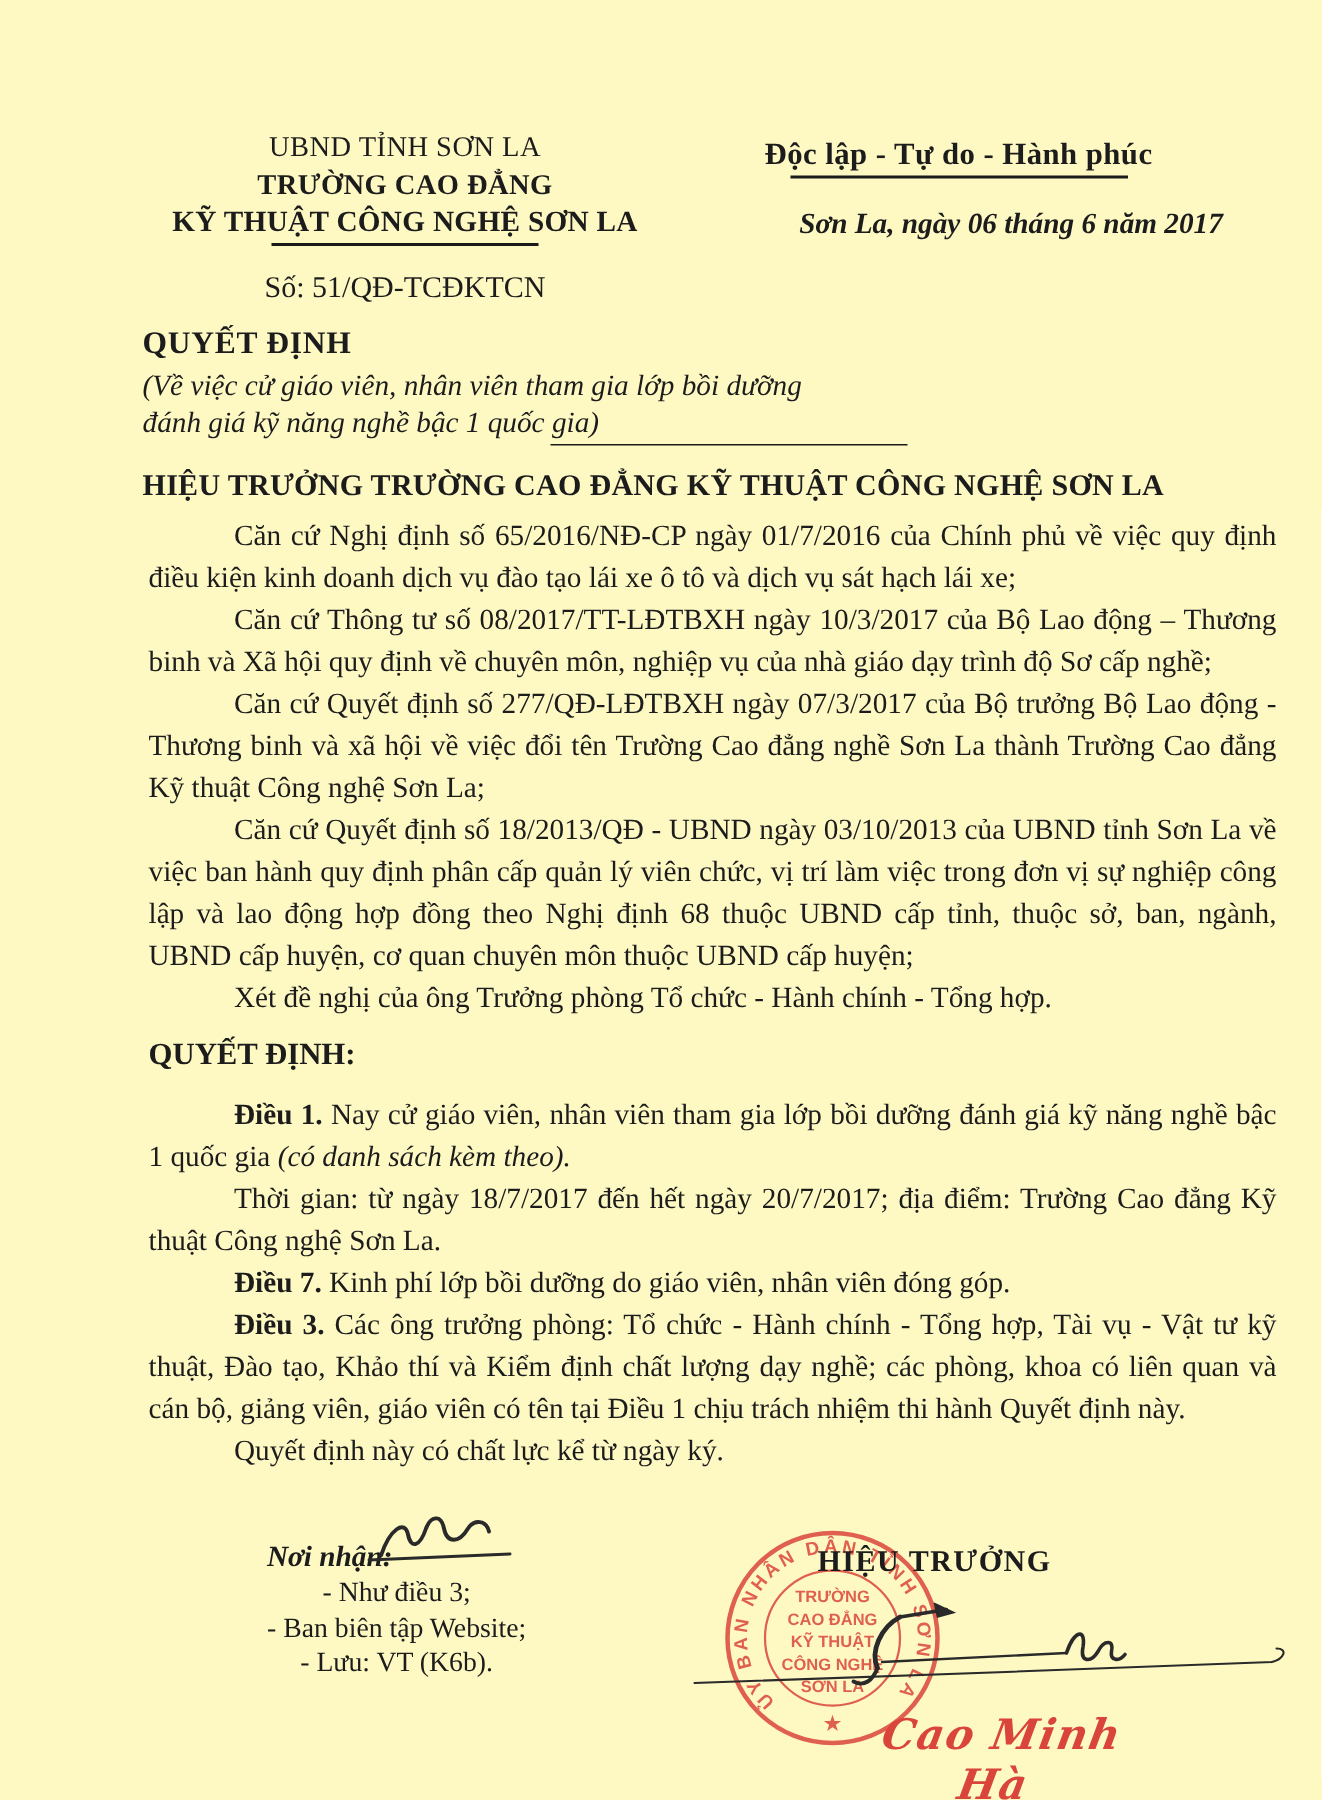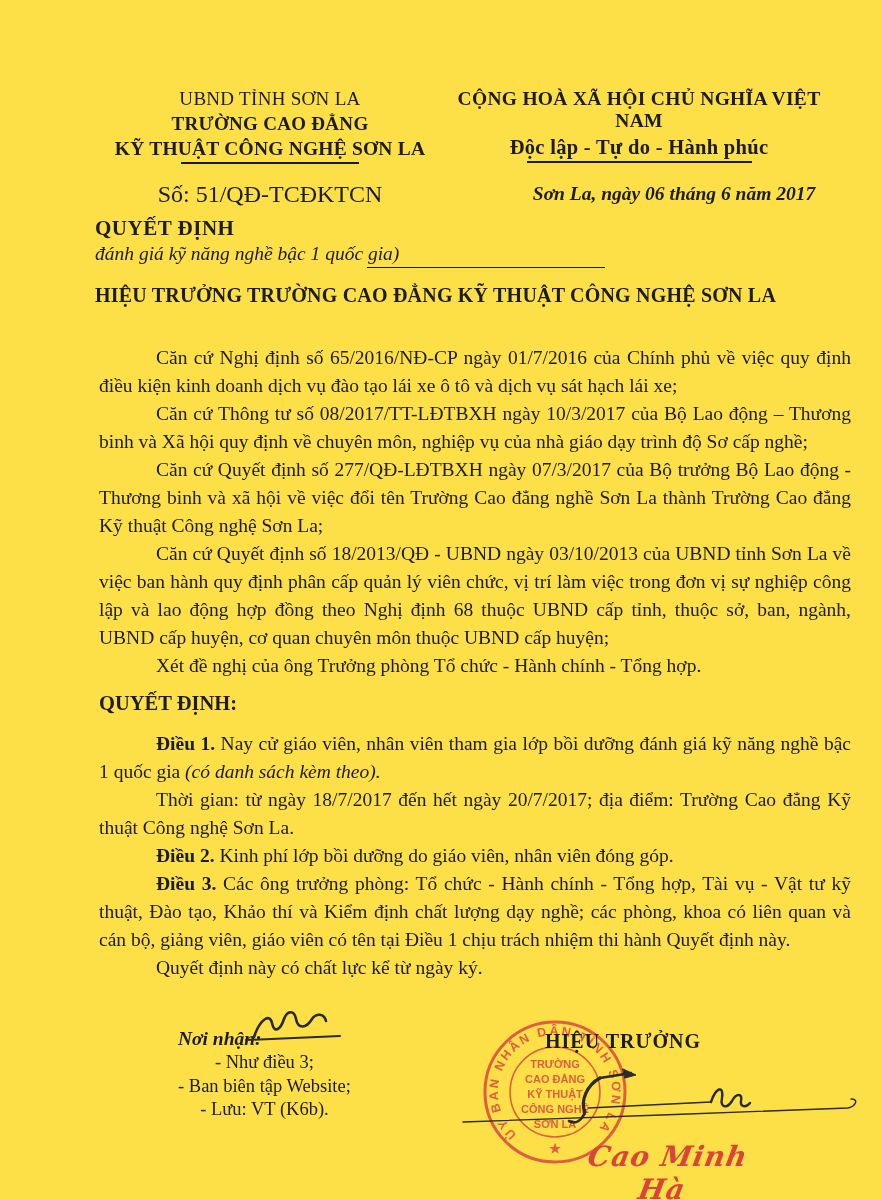--- a/index.html
+++ b/index.html
@@ -1,29 +1,29 @@
 <!DOCTYPE html>
 <html><head>
 <meta charset="utf-8">
 <style>
   html,body{margin:0;padding:0;background:#ffffff;}
   .page{
-    position:relative;width:881px;height:1200px;background:#fde047;overflow:hidden;
+    position:relative;width:881px;height:1200px;background:#fef9c3;overflow:hidden;
     font-family:"Liberation Serif","DejaVu Serif",serif;color:#1c1c1c;
   }
   
   .hdr-left{position:absolute;top:88px;left:108px;width:324px;text-align:center;}
   .hdr-left .l1{font-size:19px;letter-spacing:.3px;}
   .hdr-left .l2{font-size:19px;font-weight:bold;margin-top:3px;letter-spacing:.3px;}
   .hdr-left .l3{font-size:19.5px;font-weight:bold;margin-top:3px;letter-spacing:.2px;}
   .rule{border-top:2px solid #1a1a1a;height:0;margin:2px auto 0;}
   .rule-left{width:178px;}
   .rule-right{width:225px;}
   .rule-sub{width:238px;border-top:1.5px solid #1a1a1a;margin-top:1px;margin-left:272px;}
-  .hdr-left .num{font-size:24px;margin-top:17px;}
+  .hdr-left .num{font-size:20px;margin-top:17px;}
   .hdr-right{position:absolute;top:88px;left:432px;width:414px;text-align:center;}
   .hdr-right .l1{font-size:19.5px;font-weight:bold;letter-spacing:.3px;}
   .hdr-right .l2{font-size:20.5px;font-weight:bold;margin-top:4px;letter-spacing:.3px;}
   .hdr-right .date{font-size:19.5px;font-style:italic;margin-top:20px;padding-left:70px;white-space:nowrap;font-weight:bold;}
   
   .title{position:absolute;top:216px;left:95px;width:752px;text-align:left;}
   .title .main{font-size:21px;font-weight:bold;letter-spacing:.5px;}
   .title .sub{font-size:19.5px;font-style:italic;margin-top:4px;line-height:25px;}
   .title .authority{font-size:20px;font-weight:bold;margin-top:16px;letter-spacing:.2px;}
   
@@ -52,45 +52,45 @@
 
   <div class="hdr-left">
     <div class="l1">UBND TỈNH SƠN LA</div>
     <div class="l2">TRƯỜNG CAO ĐẲNG</div>
     <div class="l3">KỸ THUẬT CÔNG NGHỆ SƠN LA</div>
     <div class="rule rule-left"></div>
     <div class="num">Số: 51/QĐ-TCĐKTCN</div>
   </div>
 
   <div class="hdr-right">
-    <div class="l1">CỘNG HOÀ XÃ HỘI CHỦ NGHĨA VIỆT NAM</div>
     <div class="l2">Độc lập - Tự do - Hành phúc</div>
     <div class="rule rule-right"></div>
     <div class="date">Sơn La, ngày 06 tháng 6 năm 2017</div>
   </div>
 
   <div class="title">
     <div class="main">QUYẾT ĐỊNH</div>
+    <div class="sub">(Về việc cử giáo viên, nhân viên tham gia lớp bồi dưỡng</div>
     <div class="sub" style="margin-top:0;">đánh giá kỹ năng nghề bậc 1 quốc gia)</div>
     <div class="rule rule-sub"></div>
     <div class="authority">HIỆU TRƯỞNG TRƯỜNG CAO ĐẲNG KỸ THUẬT CÔNG NGHỆ SƠN LA</div>
   </div>
 
   <div class="body-text">
     <p>Căn cứ Nghị định số 65/2016/NĐ-CP ngày 01/7/2016 của Chính phủ về việc quy định điều kiện kinh doanh dịch vụ đào tạo lái xe ô tô và dịch vụ sát hạch lái xe;</p>
     <p>Căn cứ Thông tư số 08/2017/TT-LĐTBXH ngày 10/3/2017 của Bộ Lao động – Thương binh và Xã hội quy định về chuyên môn, nghiệp vụ của nhà giáo dạy trình độ Sơ cấp nghề;</p>
     <p>Căn cứ Quyết định số 277/QĐ-LĐTBXH ngày 07/3/2017 của Bộ trưởng Bộ Lao động - Thương binh và xã hội về việc đổi tên Trường Cao đẳng nghề Sơn La thành Trường Cao đẳng Kỹ thuật Công nghệ Sơn La;</p>
     <p>Căn cứ Quyết định số 18/2013/QĐ - UBND ngày 03/10/2013 của UBND tỉnh Sơn La về việc ban hành quy định phân cấp quản lý viên chức, vị trí làm việc trong đơn vị sự nghiệp công lập và lao động hợp đồng theo Nghị định 68 thuộc UBND cấp tỉnh, thuộc sở, ban, ngành, UBND cấp huyện, cơ quan chuyên môn thuộc UBND cấp huyện;</p>
     <p>Xét đề nghị của ông Trưởng phòng Tổ chức - Hành chính - Tổng hợp.</p>
 
     <p class="decision-heading">QUYẾT ĐỊNH:</p>
 
     <p><span class="seg-bold">Điều 1.</span><span> Nay cử giáo viên, nhân viên tham gia lớp bồi dưỡng đánh giá kỹ năng nghề bậc 1 quốc gia </span><span class="seg-italic">(có danh sách kèm theo).</span></p>
     <p><span class="seg-bold"></span><span>Thời gian: từ ngày 18/7/2017 đến hết ngày 20/7/2017; địa điểm: Trường Cao đẳng Kỹ thuật Công nghệ Sơn La.</span><span class="seg-italic"></span></p>
-    <p><span class="seg-bold">Điều 2.</span><span> Kinh phí lớp bồi dưỡng do giáo viên, nhân viên đóng góp.</span><span class="seg-italic"></span></p>
+    <p><span class="seg-bold">Điều 7.</span><span> Kinh phí lớp bồi dưỡng do giáo viên, nhân viên đóng góp.</span><span class="seg-italic"></span></p>
     <p><span class="seg-bold">Điều 3.</span><span> Các ông trưởng phòng: Tổ chức - Hành chính - Tổng hợp, Tài vụ - Vật tư kỹ thuật, Đào tạo, Khảo thí và Kiểm định chất lượng dạy nghề; các phòng, khoa có liên quan và cán bộ, giảng viên, giáo viên có tên tại Điều 1 chịu trách nhiệm thi hành Quyết định này.</span><span class="seg-italic"></span></p>
     <p><span class="seg-bold"></span><span>Quyết định này có chất lực kể từ ngày ký.</span><span class="seg-italic"></span></p>
   </div>
 
   <div class="recipients">
     <div class="label">Nơi nhận:</div>
     <div class="item">- Như điều 3;</div>
     <div class="item">- Ban biên tập Website;</div>
     <div class="item">- Lưu: VT (K6b).</div>
   </div>

